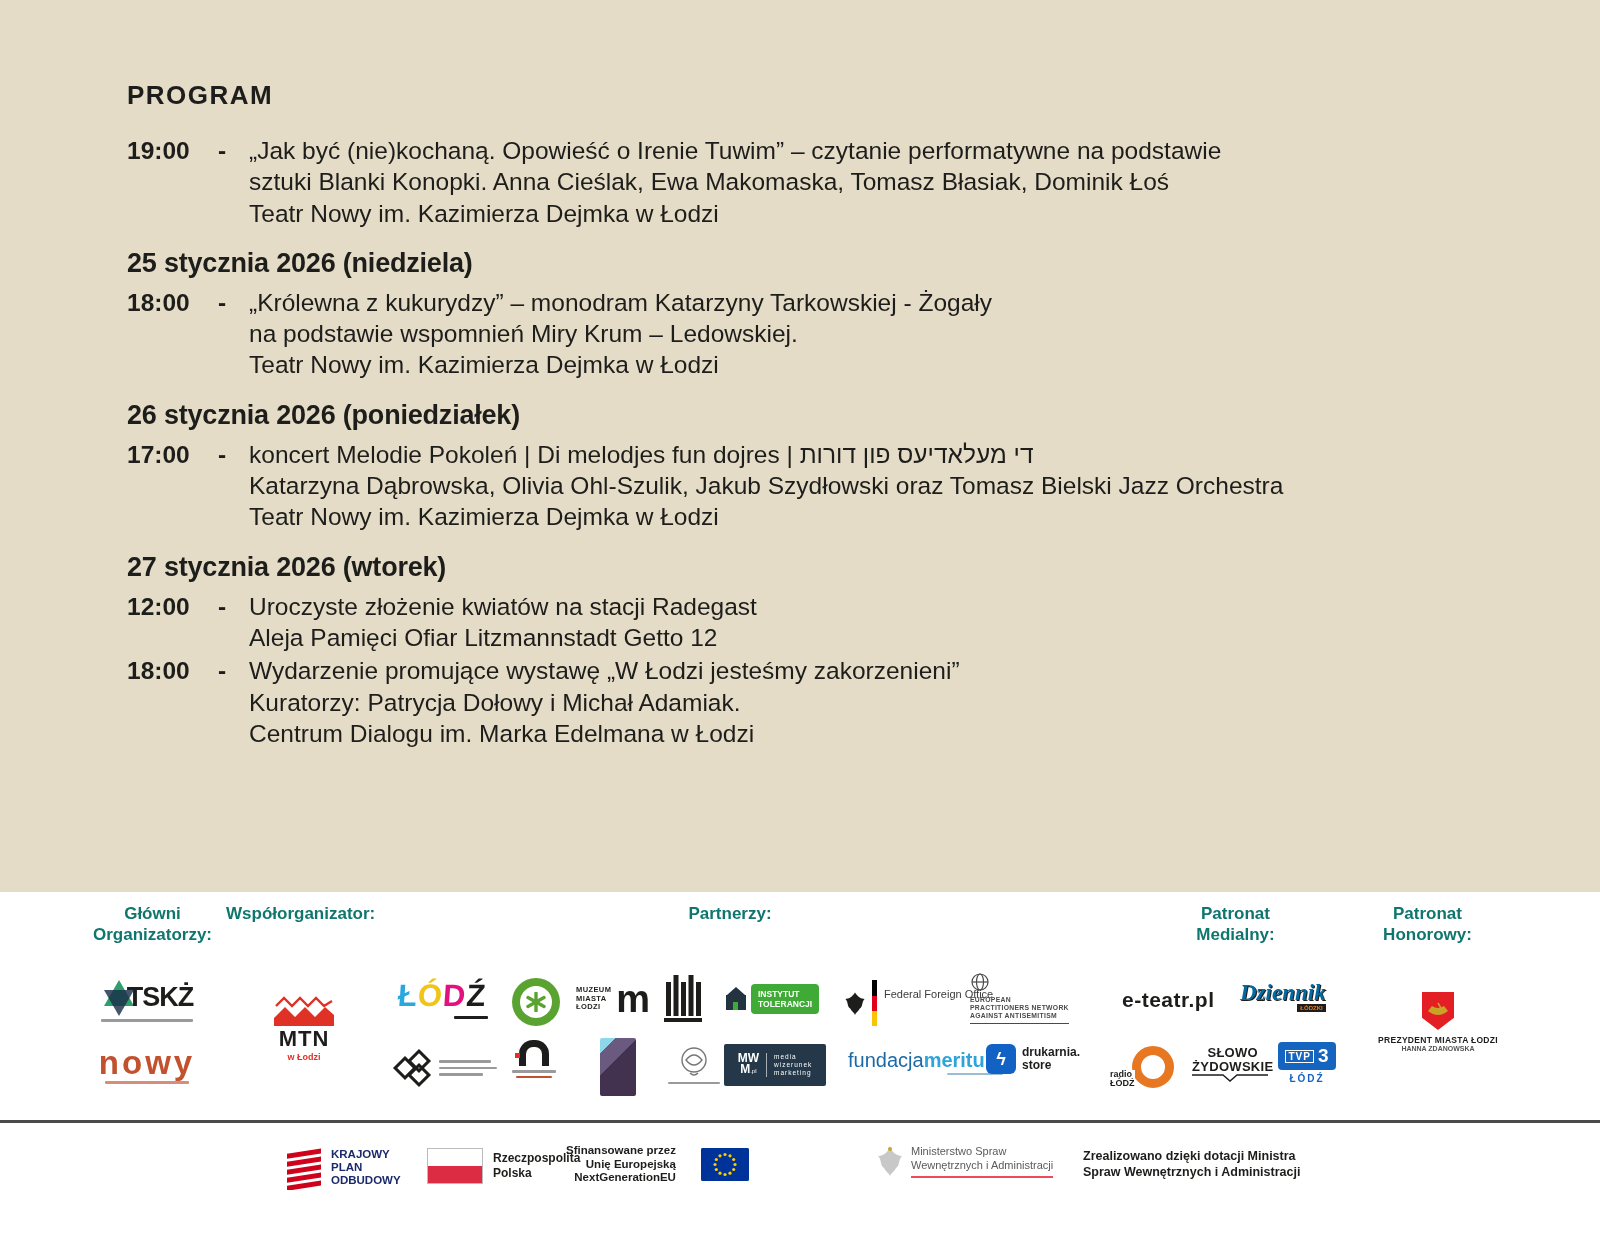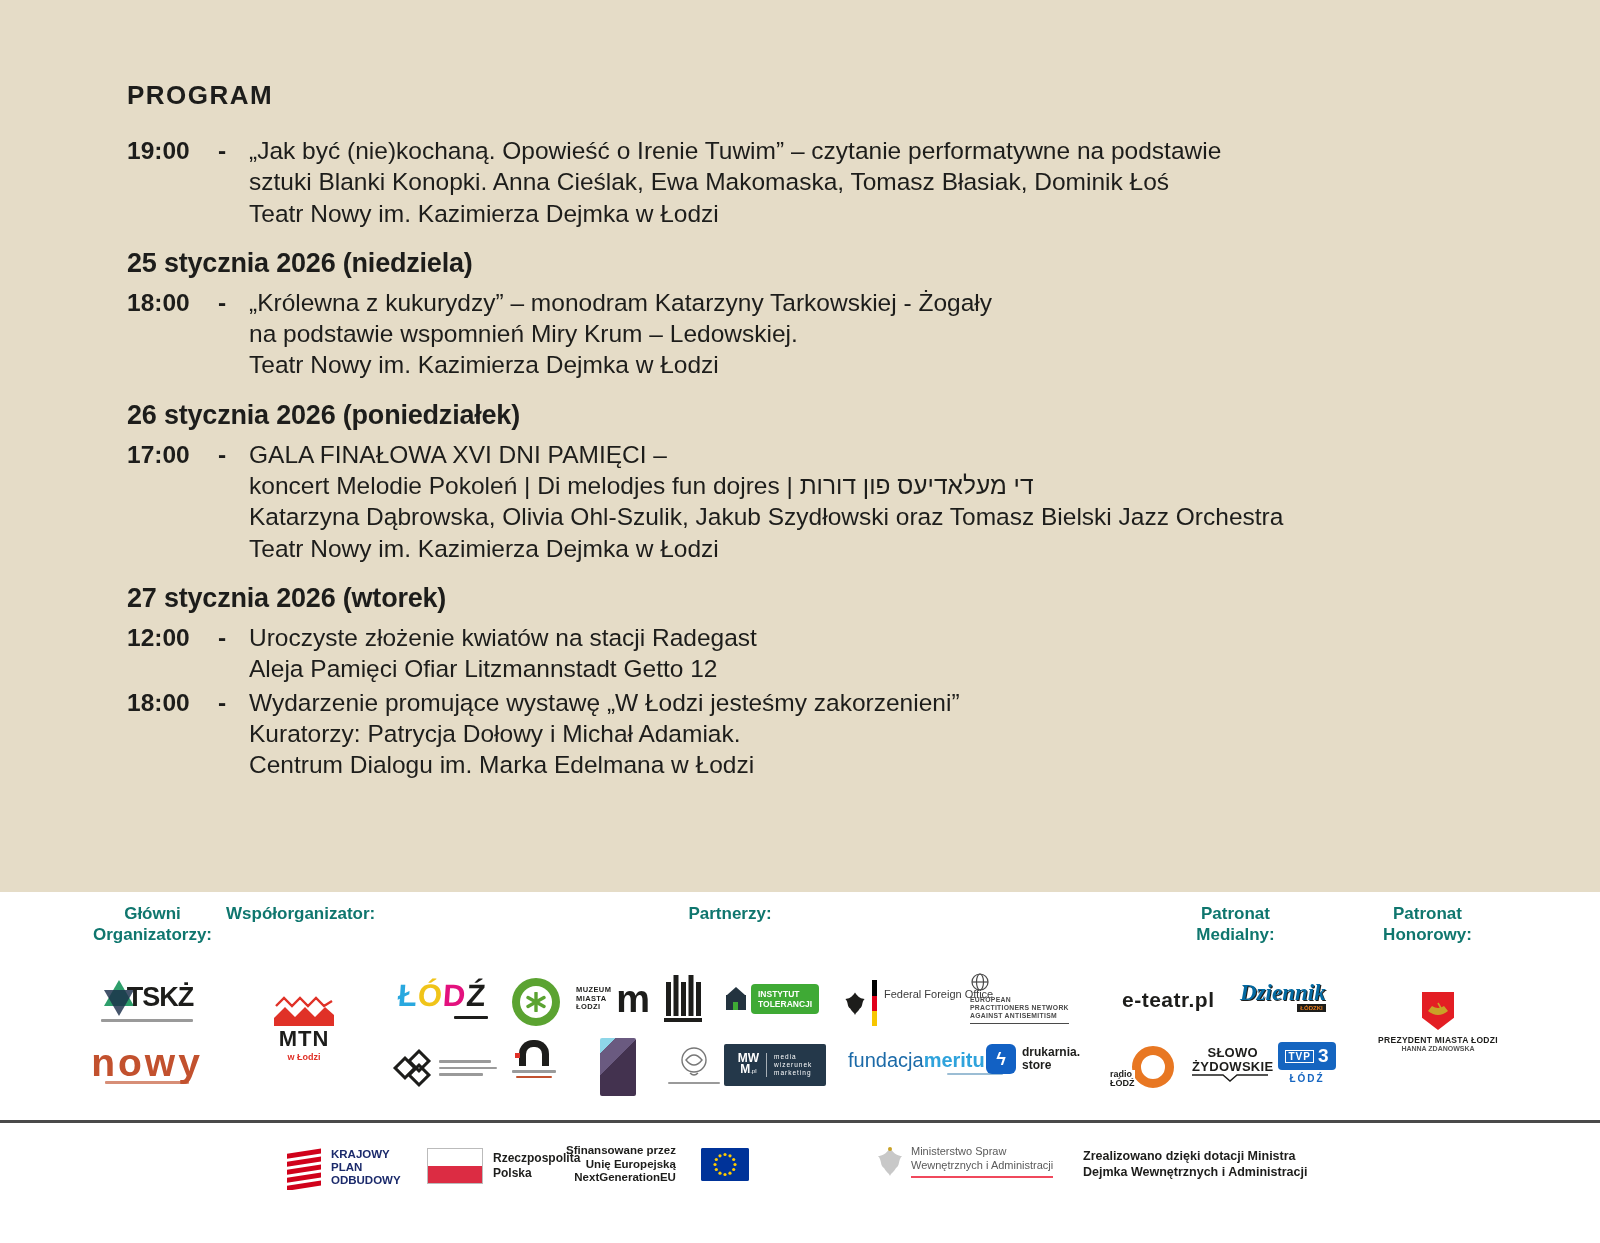--- a/index.html
+++ b/index.html
@@ -22,21 +22,21 @@
   
   .footer { position:absolute; top:892px; left:0; width:1600px; height:351px; background:#fff; }
   .flabel { position:absolute; font-size:17px; font-weight:800; line-height:21px; text-align:center; color:#0f766e; }
   .logo { position:absolute; display:flex; align-items:center; justify-content:center; }
 
   .bar { background:#9a9a9a; height:3px; border-radius:1px; }
 
   
   .tskz-text { font-size:27px; font-weight:900; letter-spacing:-1px; margin-left:-10px; }
   
-  .nowy-text { font-size:39px; font-weight:700; letter-spacing:3px; color:#c2512e; line-height:30px; }
+  .nowy-text { font-size:33px; font-weight:700; letter-spacing:3px; color:#c2512e; line-height:30px; }
   
   .mtn { flex-direction:column; }
   .mtn-text { font-size:22px; font-weight:900; letter-spacing:1px; }
   .mtn-sub { font-size:9px; font-weight:700; color:#e03127; }
   
   .lodz-word { font-size:31px; font-weight:900; transform:skewX(-4deg); letter-spacing:1px; }
   
   .greenring { width:48px; height:48px; border-radius:50%; background:#5ba331; display:flex; align-items:center; justify-content:center; }
   .greenring-inner { width:32px; height:32px; border-radius:50%; background:#fff; display:flex; align-items:center; justify-content:center; }
   
@@ -148,21 +148,20 @@
           </div>
         </div>
       </div>
 
       <div class="day">
         <h2 class="day-date">26 stycznia 2026 (poniedziałek)</h2>
         <div class="event">
           <span class="event-time">17:00</span>
           <span class="event-dash">-</span>
           <div class="event-lines">
-            <div>GALA FINAŁOWA XVI DNI PAMIĘCI –</div>
             <div>koncert Melodie Pokoleń | Di melodjes fun dojres | די מעלאדיעס פון דורות</div>
             <div>Katarzyna Dąbrowska, Olivia Ohl-Szulik, Jakub Szydłowski oraz Tomasz Bielski Jazz Orchestra</div>
             <div>Teatr Nowy im. Kazimierza Dejmka w Łodzi</div>
           </div>
         </div>
       </div>
 
       <div class="day">
         <h2 class="day-date">27 stycznia 2026 (wtorek)</h2>
         <div class="event">
@@ -480,18 +479,18 @@
       </svg>
       <div class="mswia-txt">
         <div>Ministerstwo Spraw</div>
         <div>Wewnętrznych i Administracji</div>
       </div>
     </div>
 
     <div class="fund" style="left:1083px; top:256px;">
       <div class="grant-txt">
         <div>Zrealizowano dzięki dotacji Ministra</div>
-        <div>Dejmka Wewnętrznych i Administracji</div>
+        <div>Spraw Wewnętrznych i Administracji</div>
       </div>
     </div>
 
   </section>
 </div>
 
 </body></html>

